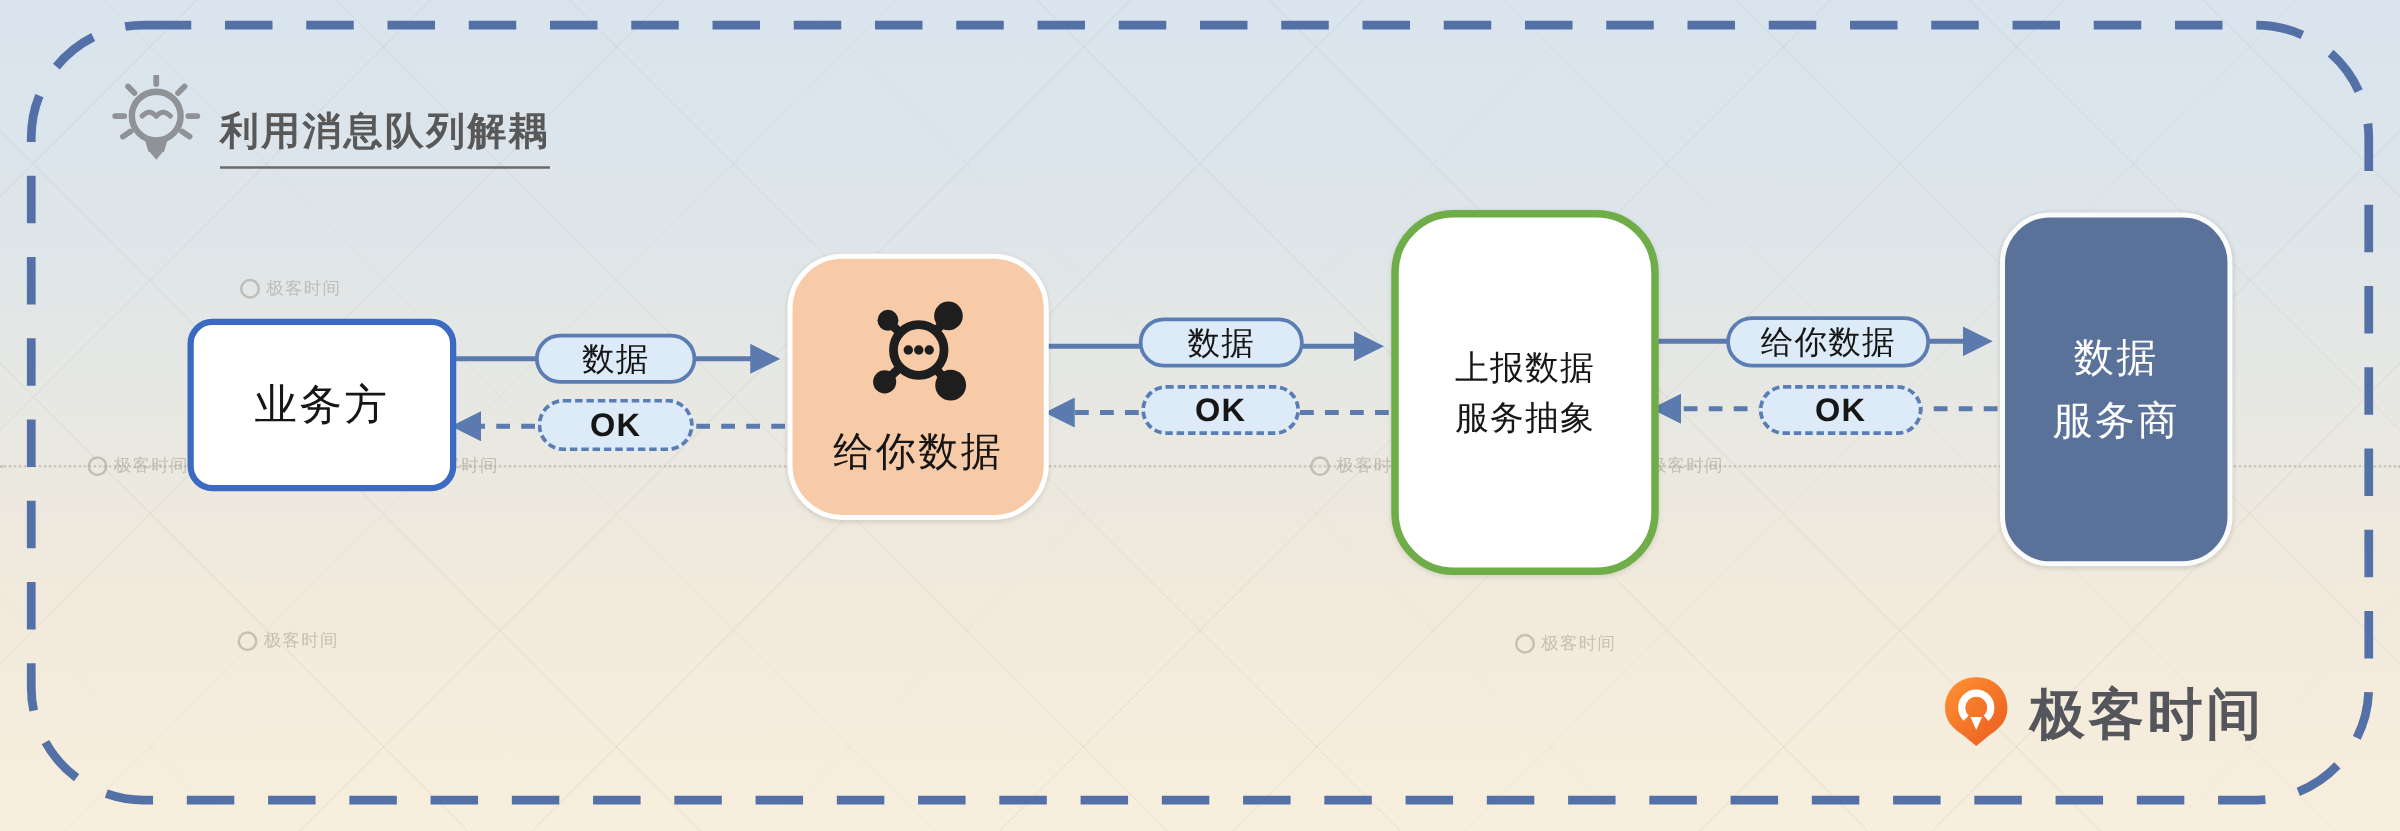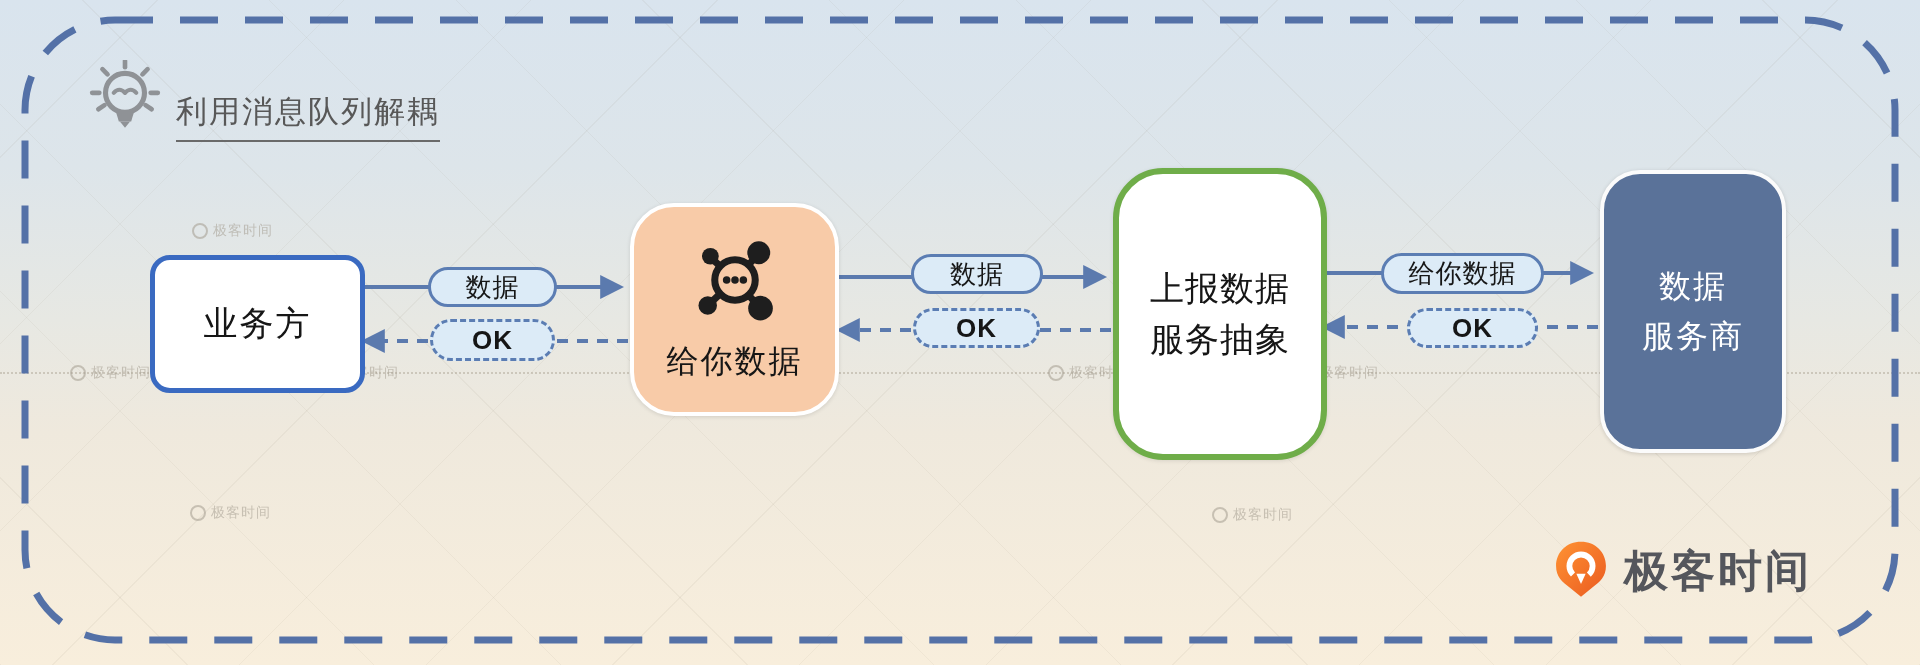--- a/index.html
+++ b/index.html
@@ -15,38 +15,38 @@
       repeating-linear-gradient(-45deg, rgba(140,130,110,.08) 0 1px, transparent 1px 132px);
   }
   .dotline{position:absolute;left:0;top:372px;width:1920px;border-top:2px dotted rgba(155,145,125,.38);z-index:1;}
   .wm{
     position:absolute;z-index:2;display:flex;align-items:center;gap:5px;
     font-size:14px;color:#a49d90;opacity:.55;letter-spacing:1px;white-space:nowrap;
   }
   .wm .ring{width:12px;height:12px;border:2.5px solid #a49d90;border-radius:50%;display:inline-block;}
   .border-svg,.arrow-svg{position:absolute;left:0;top:0;z-index:3;pointer-events:none;}
   .arrow-svg{z-index:4;}
-  .header{position:absolute;left:86px;top:60px;display:flex;align-items:flex-end;gap:12px;z-index:6;}
+  .header{position:absolute;left:86px;top:60px;display:flex;align-items:flex-start;gap:12px;z-index:6;font-weight:bold;}
   .title{
     margin-top:24px;font-size:31px;color:#585858;letter-spacing:2px;
     border-bottom:2px solid #6a6a6a;padding-bottom:7px;
   }
   .node{position:absolute;display:flex;flex-direction:column;align-items:center;justify-content:center;z-index:6;text-align:center;}
   .node-business{
     left:150px;top:255px;width:205px;height:128px;background:#fff;
     border:5px solid #3a6ac1;border-radius:20px;font-size:34px;color:#161616;letter-spacing:2px;
   }
   .node-mq{
     left:630px;top:203px;width:201px;height:205px;background:#f8cba8;
     border:4px solid #fff;border-radius:44px;font-size:32px;color:#161616;letter-spacing:2px;
     box-shadow:0 1px 4px rgba(0,0,0,.12);gap:8px;
   }
   .node-report{
     left:1113px;top:168px;width:202px;height:280px;background:#fff;
-    border:6px solid #6fad49;border-radius:50px;font-size:34px;color:#161616;
+    border:6px solid #6fad49;border-radius:50px;font-size:27px;color:#161616;
     line-height:1.5;letter-spacing:1px;box-shadow:0 1px 4px rgba(0,0,0,.10);
   }
   .node-provider{
     left:1600px;top:170px;width:178px;height:275px;background:#5a7299;
     border:4px solid #fbfbfb;border-radius:40px;font-size:32px;color:#ffffff;
     line-height:1.55;letter-spacing:2px;box-shadow:0 1px 4px rgba(0,0,0,.15);
   }
   .pill{
     position:absolute;z-index:5;display:flex;align-items:center;justify-content:center;
     background:#dcebf7;border:3px solid #5b7db3;border-radius:24px;

